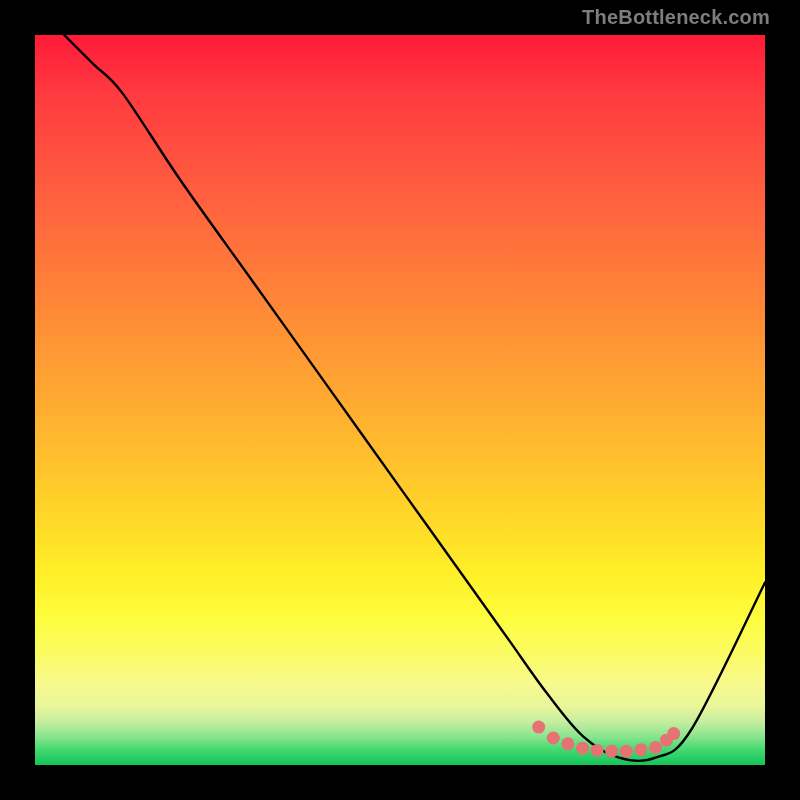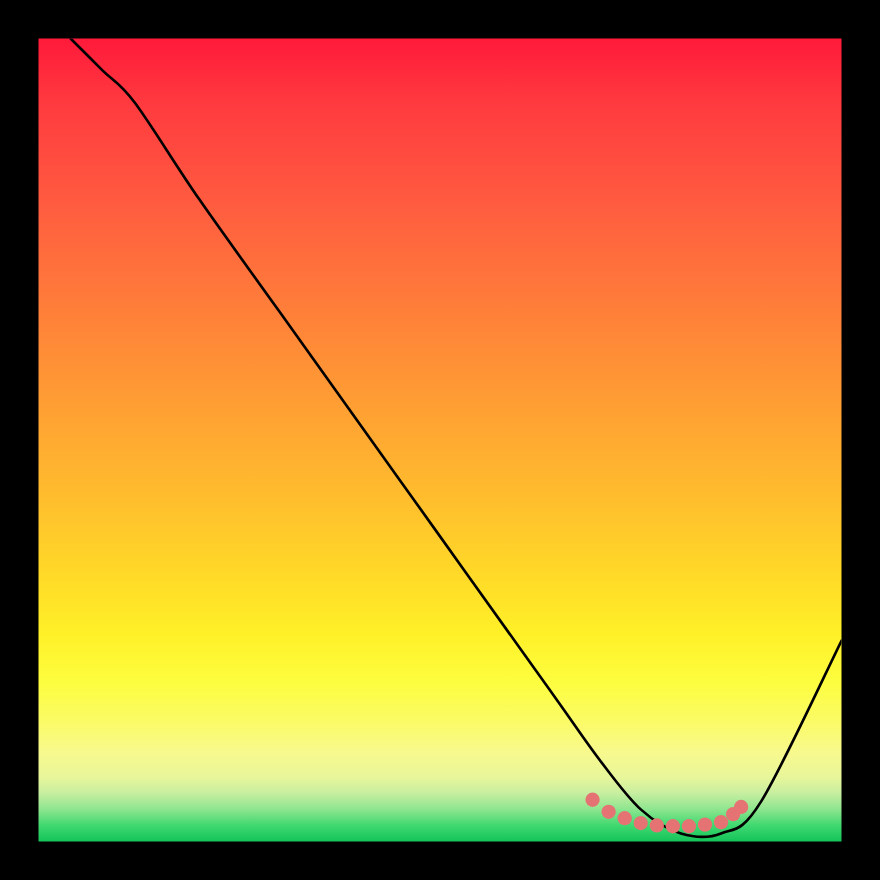--- a/index.html
+++ b/index.html
@@ -60,20 +60,21 @@
     color: #7d7d7d;
     font-size: 20px;
     font-weight: 600;
     letter-spacing: 0.2px;
   }
 </style>
 </head>
 <body>
 
 <div class="frame">
+  <div class="watermark">TheBottleneck.com</div>
 
   <div class="plot">
     <svg class="curve" viewBox="0 0 730 730" preserveAspectRatio="none">
       <path id="curve-path" fill="none" stroke="#000000" stroke-width="2.4" stroke-linecap="round" stroke-linejoin="round" d="M 29.2,0 C 34.06666666666666,4.866666666666674 48.666666666666664,19.46666666666672 58.4,29.200000000000045 C 68.13333333333333,38.93333333333337 73,38.93333333333332 87.6,58.39999999999998 C 102.19999999999999,77.86666666666663 124.1,114.36666666666666 146,146 C 167.9,177.63333333333333 194.66666666666666,214.13333333333333 219,248.2 C 243.33333333333334,282.26666666666665 267.6666666666667,316.3333333333333 292,350.4 C 316.3333333333333,384.46666666666664 340.6666666666667,418.53333333333336 365,452.6 C 389.3333333333333,486.6666666666667 419.75,529.25 438,554.8 C 456.25,580.3499999999999 462.33333333333337,588.8666666666667 474.5,605.9 C 486.66666666666663,622.9333333333333 498.83333333333326,641.1833333333334 510.99999999999994,657 C 523.1666666666666,672.8166666666666 535.3333333333334,689.8499999999999 547.5,700.8 C 559.6666666666666,711.75 571.8333333333334,719.0500000000001 584,722.7 C 596.1666666666666,726.35 608.3333333333334,727.5666666666667 620.5,722.7 C 632.6666666666666,717.8333333333334 638.75,722.7 657,693.5 C 675.25,664.3 717.8333333333334,571.8333333333334 730,547.5"></path>
       <g id="marker-group">
           <circle cx="503.7" cy="692.04" r="6.5" fill="#e57373"></circle>
           <circle cx="518.3" cy="702.99" r="6.5" fill="#e57373"></circle>
           <circle cx="532.9" cy="708.83" r="6.5" fill="#e57373"></circle>
           <circle cx="547.5" cy="713.21" r="6.5" fill="#e57373"></circle>
           <circle cx="562.1" cy="715.4" r="6.5" fill="#e57373"></circle>

